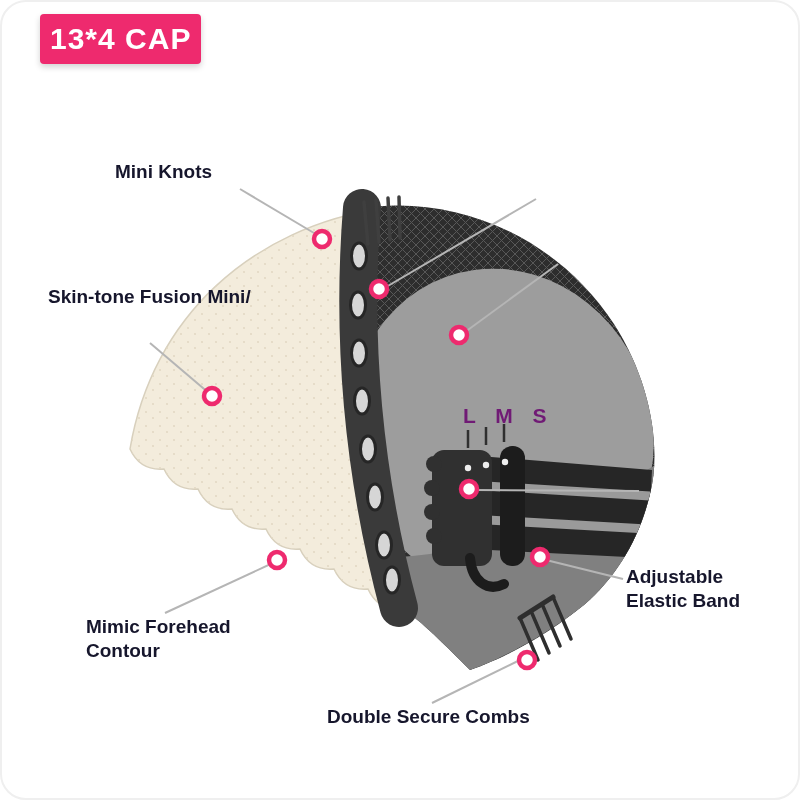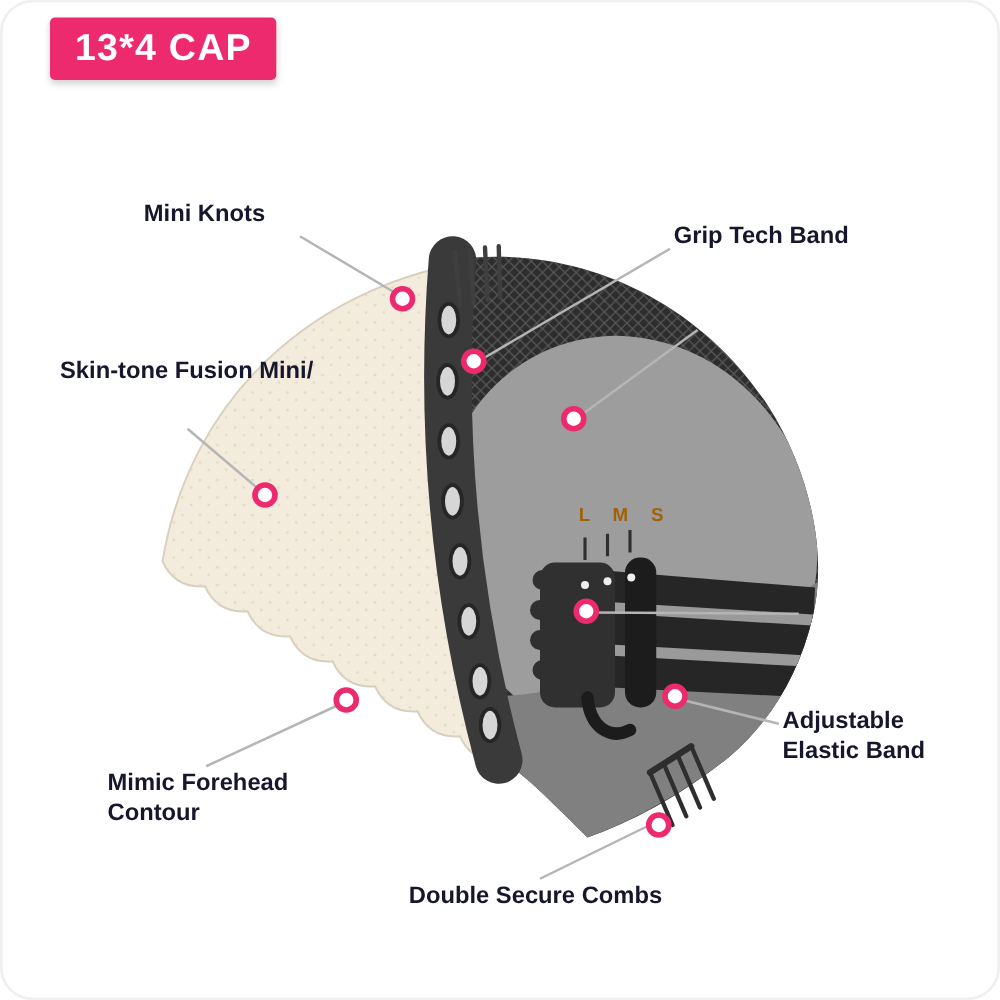--- a/index.html
+++ b/index.html
@@ -5,29 +5,29 @@
   html,body{margin:0;padding:0;background:#fff;}
   .frame{
     position:relative;width:796px;height:796px;background:#fff;
     border:2px solid #efefef;border-radius:26px;overflow:hidden;
     font-family:"Liberation Sans",sans-serif;
   }
   .badge{
     position:absolute;left:38px;top:12px;
     background:#EE2A6E;color:#fff;
     font-weight:800;font-size:30px;letter-spacing:1px;
-    padding:8px 20px;border-radius:4px;
+    padding:8px 10px;border-radius:4px;
     box-shadow:0 3px 6px rgba(0,0,0,.18);
   }
   .label{
     position:absolute;font-weight:700;font-size:19px;line-height:24px;
     color:#16162C;white-space:nowrap;
   }
   .size-marks{
-    position:absolute;color:#a16207;font-weight:800;font-size:15px;
+    position:absolute;color:#701a75;font-weight:800;font-size:21px;
     letter-spacing:7px;white-space:nowrap;
   }
   svg.illustration{position:absolute;left:0;top:0;}
 </style>
 </head>
 <body>
 
 <div class="frame">
 
   <svg class="illustration" width="796" height="796" viewBox="0 0 796 796">
@@ -144,21 +144,20 @@
       <circle cx="538" cy="555" r="8"></circle>
       <circle cx="275" cy="558" r="8"></circle>
       <circle cx="525" cy="658" r="8"></circle>
     </g>
   </svg>
 
   <div class="badge">13*4 CAP</div>
 
   <div class="label" style="left:113px;top:158px">Mini Knots</div>
 
-  <div class="label" style="left:537px;top:175px">Grip Tech Band</div>
 
 
   <div class="label" style="left:46px;top:283px">
     <div>Skin-tone Fusion Mini/</div>
   </div>
 
   <div class="size-marks" style="left:461px;top:402px">L M S</div>
 
 
   <div class="label" style="left:624px;top:563px">

